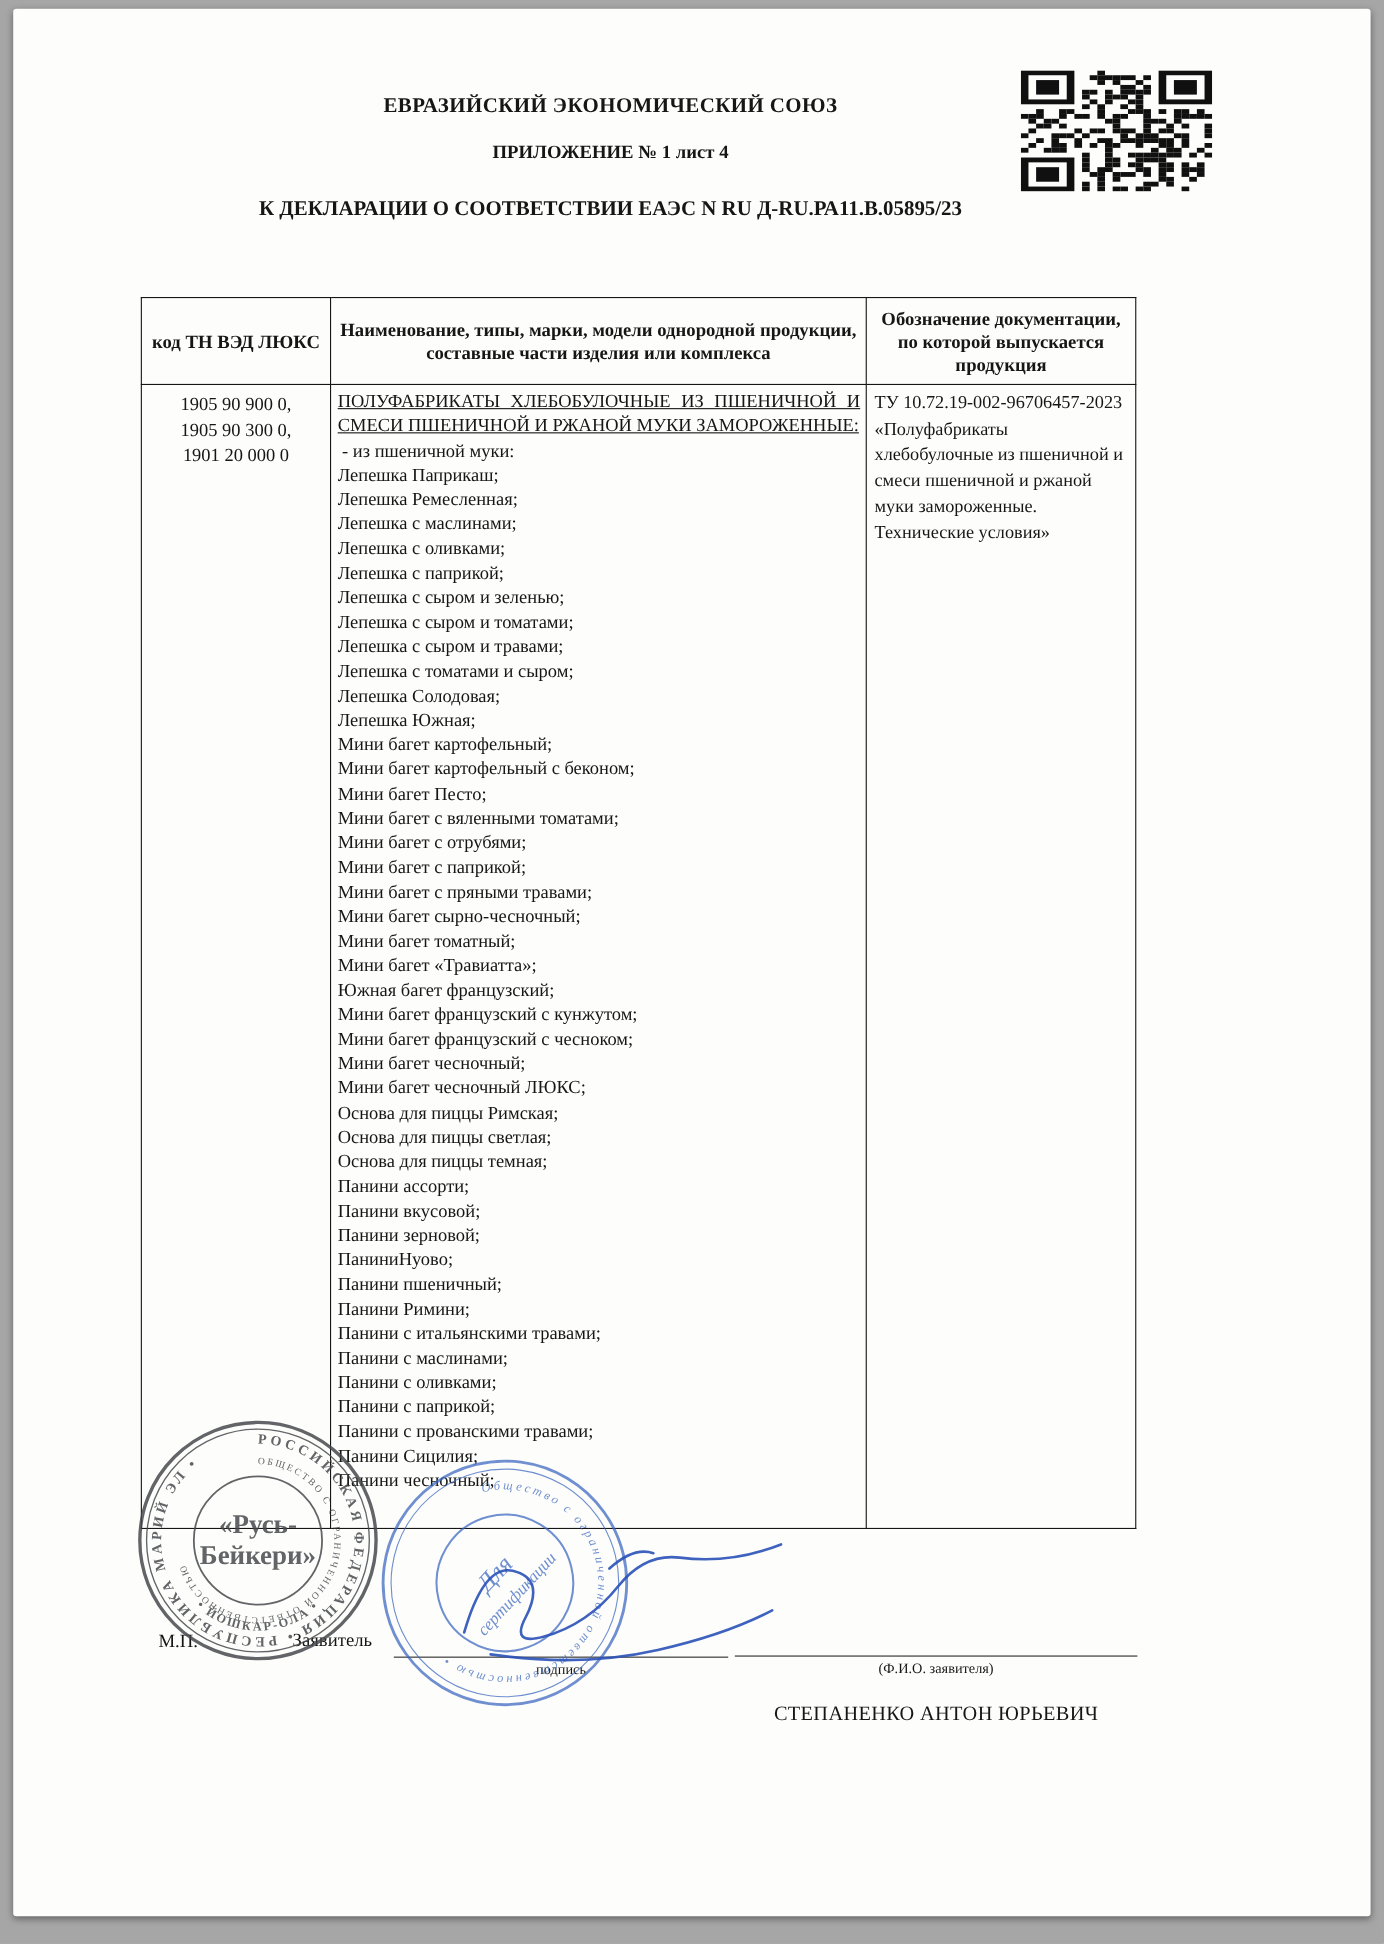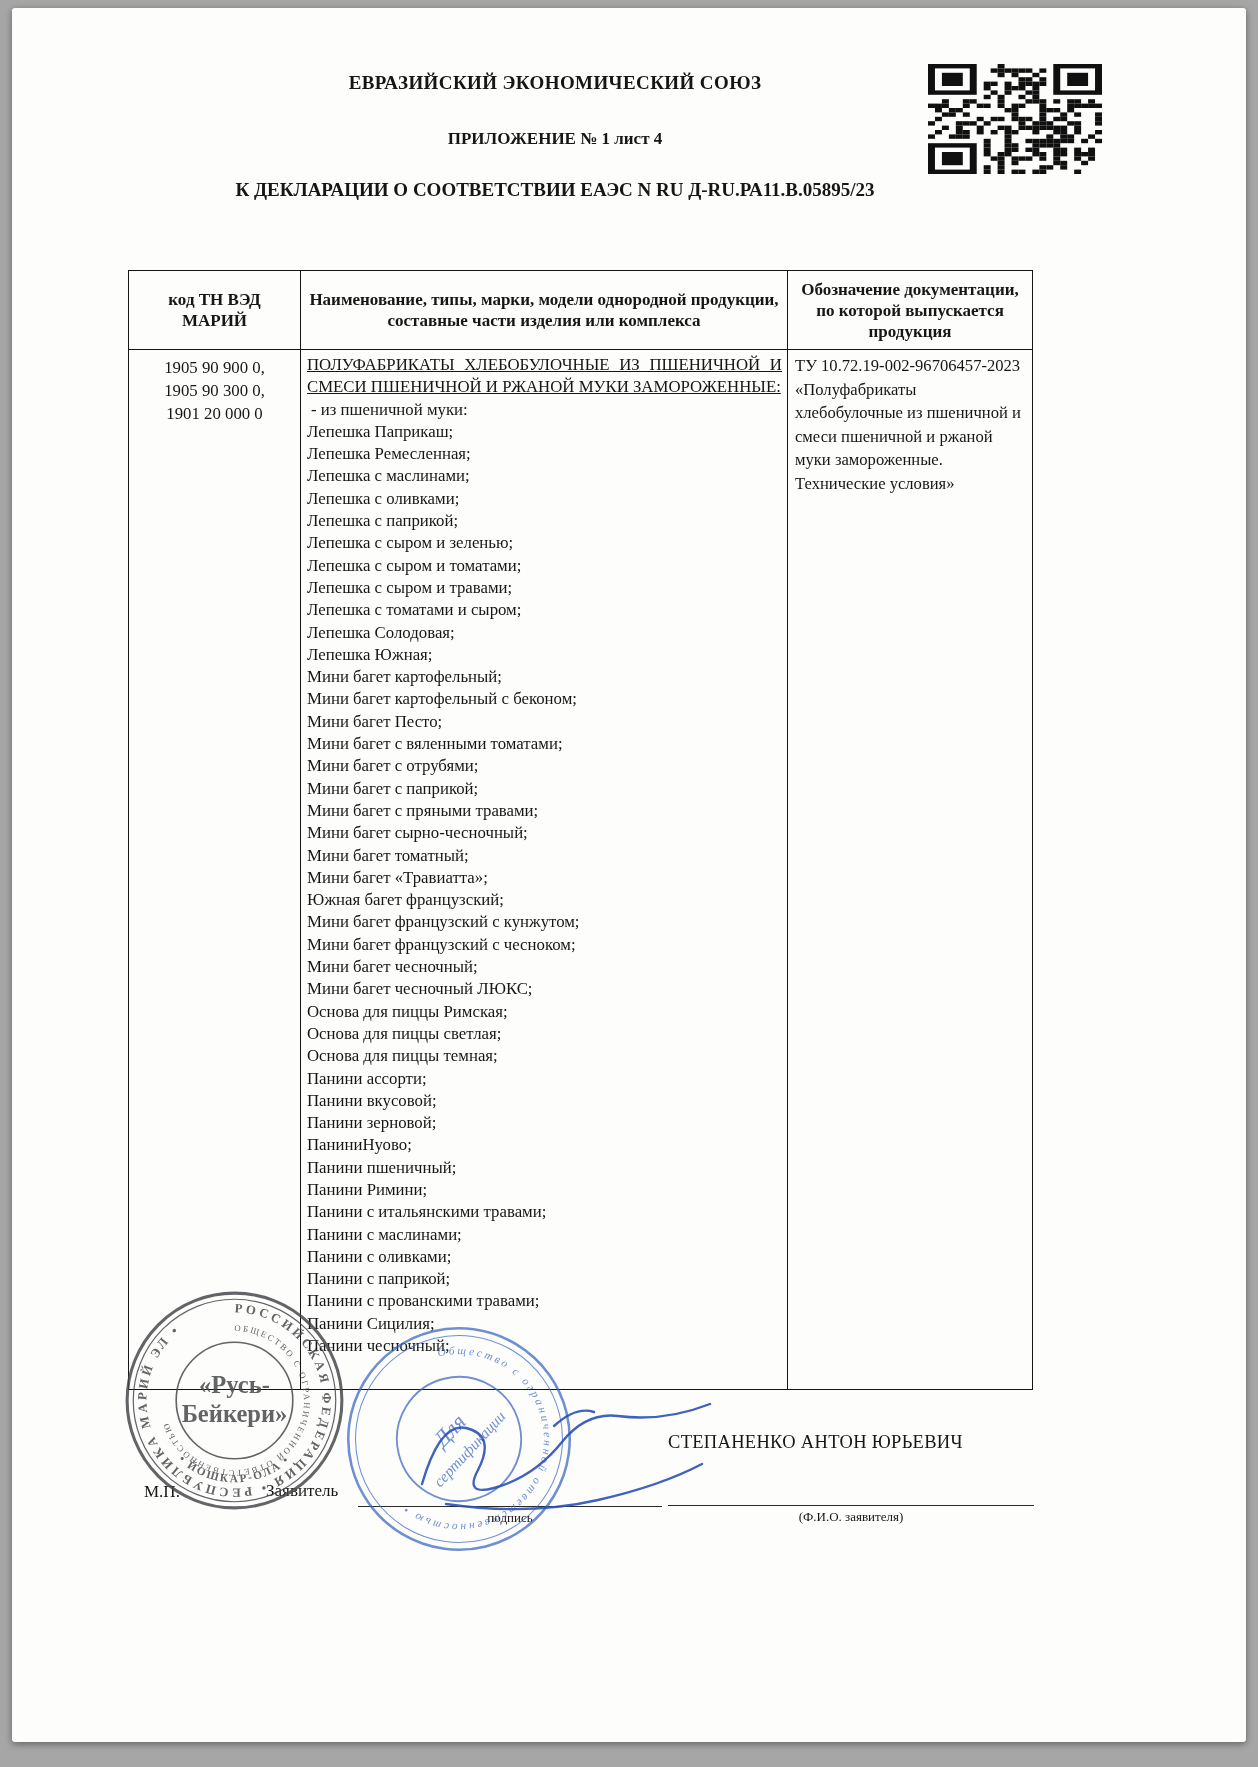--- a/index.html
+++ b/index.html
@@ -1,21 +1,21 @@
 <!DOCTYPE html>
 <html><head>
 <meta charset="utf-8">
 <style>
   html,body{margin:0;padding:0;}
   body{background:#8e8e8e;font-family:"Liberation Serif","DejaVu Serif",serif;color:#161616;}
   .page{position:relative;width:1258px;height:1767px;background:#a6a6a6;overflow:hidden;}
   .paper{position:absolute;left:12px;top:8px;width:1234px;height:1734px;background:#fdfdfb;
          box-shadow:0 2px 7px rgba(0,0,0,.4);border-radius:3px;}
   .hdr{position:absolute;left:90px;width:930px;text-align:center;}
-  .doc-title{top:72px;font-size:19px;font-weight:bold;letter-spacing:.4px;}
+  .doc-title{top:86px;font-size:19px;font-weight:bold;letter-spacing:.4px;}
   .appendix{top:129px;font-size:17px;font-weight:bold;}
   .decl{top:179px;font-size:19px;font-weight:bold;}
   .caption{top:228px;font-size:16.5px;}
   .qr{position:absolute;left:928px;top:64px;width:174px;height:110px;}
   table.ptable{position:absolute;left:128px;top:270px;width:904px;border-collapse:collapse;
        table-layout:fixed;font-size:16.8px;}
   .ptable th,.ptable td{border:1.6px solid #151515;}
   .ptable th{font-weight:bold;text-align:center;vertical-align:middle;height:74px;
        font-size:17px;line-height:21px;padding:2px 6px;}
   .ptable td{vertical-align:top;height:1032px;}
@@ -24,21 +24,21 @@
   td.prod{padding:4px 5px 0 6px;line-height:22.3px;}
   .ptitle{text-align:justify;text-decoration:underline;}
   .psub{padding-left:4px;}
   .product-line{white-space:nowrap;}
   td.doc{padding:4px 8px 0 7px;line-height:23.5px;font-size:16.6px;}
   .foot{position:absolute;font-size:17px;}
   .mp{left:144px;top:1482px;}
   .applicant{left:266px;top:1481px;}
   .sig-line{position:absolute;left:358px;top:1506px;width:304px;border-top:1.4px solid #2a2a2a;}
   .sig-caption{position:absolute;left:358px;top:1510px;width:304px;text-align:center;font-size:13px;}
-  .name{position:absolute;left:668px;top:1432px;width:366px;font-size:18.5px;letter-spacing:.3px;}
+  .name{position:absolute;left:668px;top:1549px;width:366px;text-align:center;font-size:18.5px;letter-spacing:.3px;}
   .name-line{position:absolute;left:668px;top:1505px;width:366px;border-top:1.4px solid #2a2a2a;}
   .name-caption{position:absolute;left:668px;top:1509px;width:366px;text-align:center;font-size:13px;}
   .stamp-company{position:absolute;left:122px;top:1288px;width:225px;height:225px;opacity:.84;}
   .stamp-cert{position:absolute;left:340px;top:1320px;width:238px;height:238px;
       transform:rotate(-14deg);opacity:.72;}
   .signature{position:absolute;left:404px;top:1356px;width:330px;height:168px;opacity:.9;}
 </style>
 </head>
 <body>
 
@@ -259,21 +259,21 @@
     </svg>
 
   <table class="ptable">
     <colgroup>
         <col class="c1">
         <col class="c2">
         <col class="c3">
       </colgroup>
     <thead>
       <tr>
-        <th>код ТН ВЭД МАРИЙ</th>
+        <th>код ТН ВЭД ЛЮКС</th>
         <th>Наименование, типы, марки, модели однородной продукции, составные части изделия или комплекса</th>
         <th>Обозначение документации, по которой выпускается продукция</th>
       </tr>
     </thead>
     <tbody>
       <tr>
         <td class="codes">
           <div>1905 90 900 0,</div>
           <div>1905 90 300 0,</div>
           <div>1901 20 000 0</div>

